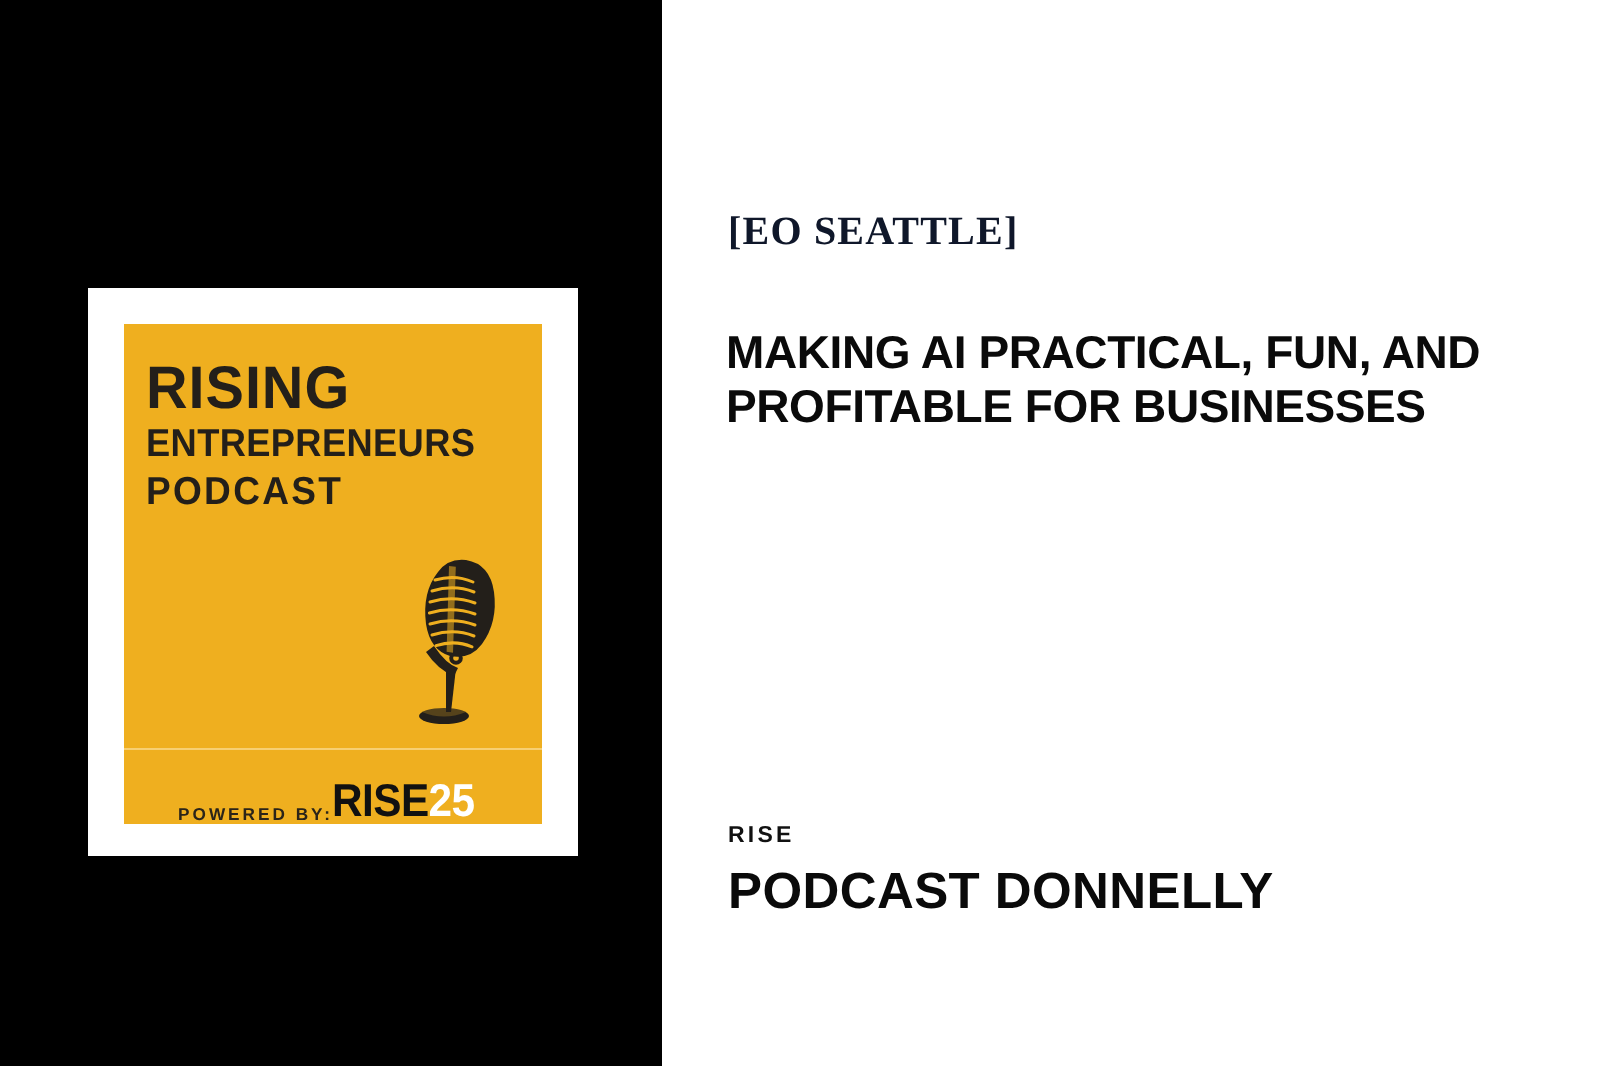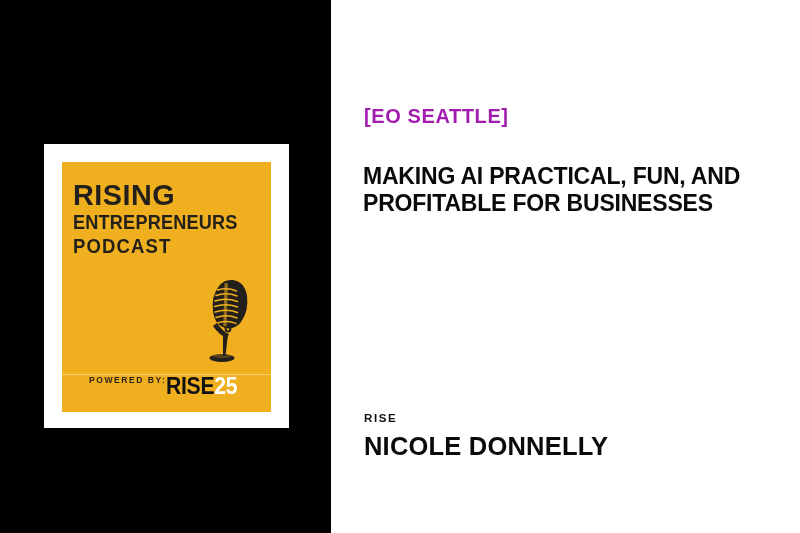--- a/index.html
+++ b/index.html
@@ -107,21 +107,21 @@
     width: 62px;
     height: 88px;
   }
 
   
   .art-bottom {
     position: relative;
     flex: 0 0 38px;
     border-top: 1px solid #f7cf72;
     display: flex;
-    align-items: flex-start;
+    align-items: flex-end;
     justify-content: center;
   }
   .powered-by {
     font-family: "Liberation Sans", sans-serif;
     font-weight: 700;
     font-size: 8.6px;
     letter-spacing: 1.5px;
     color: #2b2419;
     white-space: nowrap;
   }
@@ -144,25 +144,25 @@
     left: 331px; top: 0;
     width: 469px;
     height: 533px;
     background: #ffffff;
   }
 
   .eyebrow {
     position: absolute;
     left: 33px;
     top: 105px;
-    font-family: Liberation Sans, sans-serif;
+    font-family: Liberation Serif, serif;
     font-weight: 700;
     font-size: 20px;
     letter-spacing: 0.6px;
-    color: #a21caf;
+    color: #0f172a;
     white-space: nowrap;
   }
 
   .episode-title {
     position: absolute;
     left: 32px;
     top: 163px;
     width: 400px;
     font-family: "Liberation Sans", sans-serif;
     font-weight: 700;
@@ -261,18 +261,18 @@
   </div>
 
   <div class="right-panel">
 
     <div class="eyebrow">[EO SEATTLE]</div>
 
     <h1 class="episode-title">MAKING AI PRACTICAL, FUN, AND PROFITABLE FOR BUSINESSES</h1>
 
     <div class="guest-block">
       <div class="guest-with">RISE</div>
-      <div class="guest-name">NICOLE DONNELLY</div>
+      <div class="guest-name">PODCAST DONNELLY</div>
     </div>
 
   </div>
 
 </div>
 
 </body></html>

